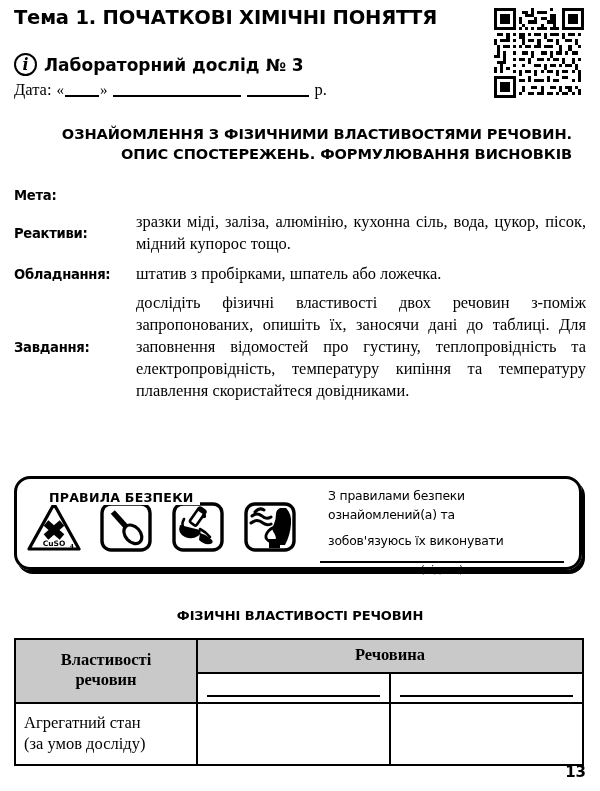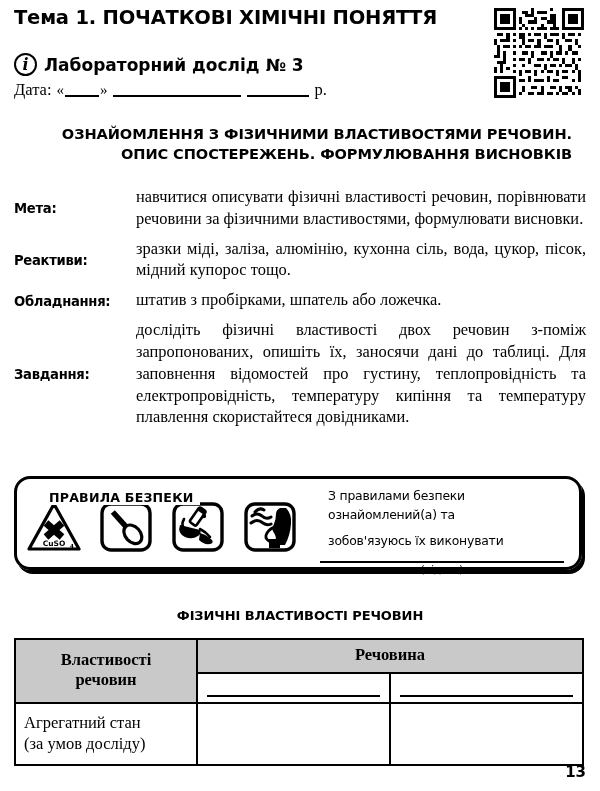--- a/index.html
+++ b/index.html
@@ -448,21 +448,20 @@
   </div>
 
   <div class="work-title">
     <div>ОЗНАЙОМЛЕННЯ З ФІЗИЧНИМИ ВЛАСТИВОСТЯМИ РЕЧОВИН.</div>
     <div>ОПИС СПОСТЕРЕЖЕНЬ. ФОРМУЛЮВАННЯ ВИСНОВКІВ</div>
   </div>
 
   <div class="fields">
     <div class="field-row">
       <div class="field-label">Мета:</div>
-      <div class="field-value">навчитися описувати фізичні властивості речовин, порівнювати речовини за фізичними властивостями, формулювати висновки.</div>
     </div>
     <div class="field-row">
       <div class="field-label">Реактиви:</div>
       <div class="field-value">зразки міді, заліза, алюмінію, кухонна сіль, вода, цукор, пісок, мідний купорос тощо.</div>
     </div>
     <div class="field-row">
       <div class="field-label">Обладнання:</div>
       <div class="field-value">штатив з пробірками, шпатель або ложечка.</div>
     </div>
     <div class="field-row">

